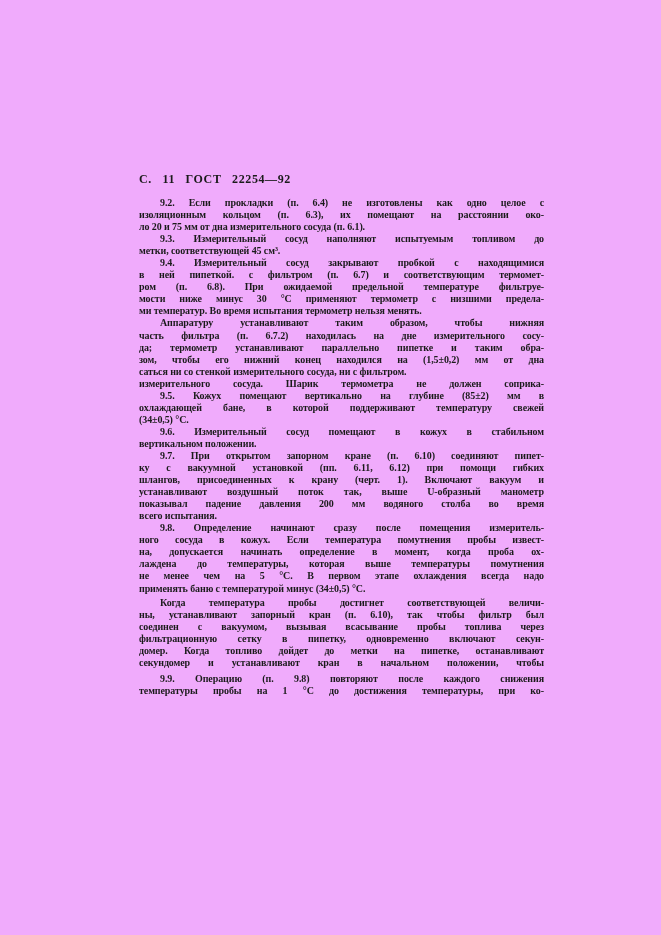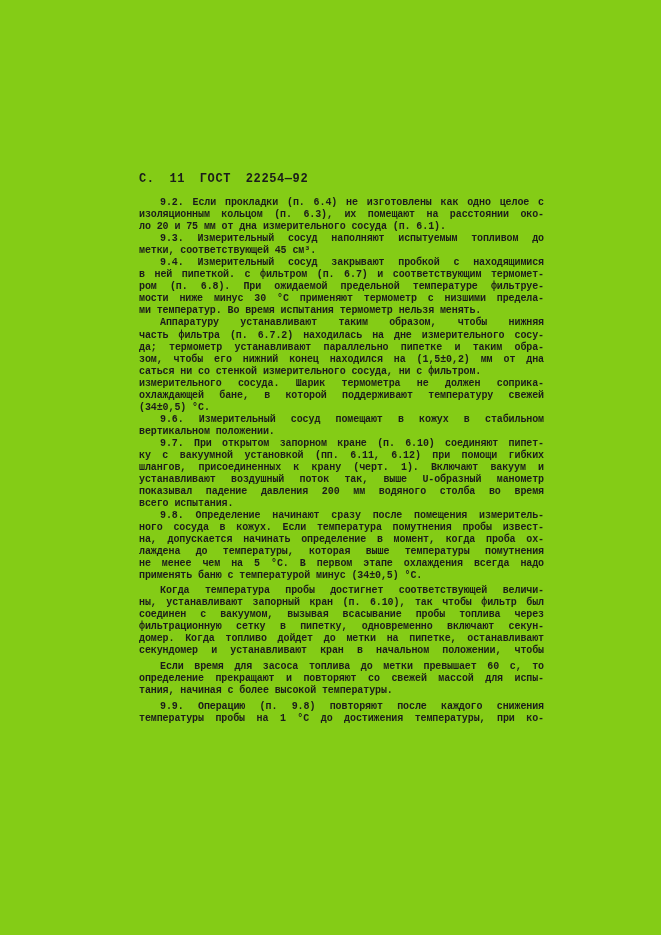--- a/index.html
+++ b/index.html
@@ -1,22 +1,22 @@
 <!DOCTYPE html>
 <html><head>
 <meta charset="utf-8">
 <style>
   html, body { margin: 0; padding: 0; background: #ffffff; }
   .page {
     position: relative;
     width: 661px;
     height: 935px;
-    background: #84cc16;
+    background: #f0abfc;
     color: #1b1b1b;
-    font-family: Liberation Mono, monospace;
+    font-family: Liberation Serif, serif;
     overflow: hidden;
   }
   .hdr {
     position: absolute;
     left: 139px;
     top: 172px;
     font-size: 12px;
     font-weight: 700;
     letter-spacing: 0.6px;
     word-spacing: 7px;
@@ -73,20 +73,21 @@
     <p class="para">
       <span class="ln ind">Аппаратуру устанавливают таким образом, чтобы нижняя</span>
       <span class="ln">часть фильтра (п. 6.7.2) находилась на дне измерительного сосу-</span>
       <span class="ln">да; термометр устанавливают параллельно пипетке и таким обра-</span>
       <span class="ln">зом, чтобы его нижний конец находился на (1,5±0,2) мм от дна</span>
       <span class="ln end">саться ни со стенкой измерительного сосуда, ни с фильтром.</span>
       <span class="ln">измерительного сосуда. Шарик термометра не должен соприка-</span>
     </p>
 
     <p class="para">
+      <span class="ln ind">9.5. Кожух помещают вертикально на глубине (85±2) мм в</span>
       <span class="ln">охлаждающей бане, в которой поддерживают температуру свежей</span>
       <span class="ln end">(34±0,5) °С.</span>
     </p>
 
     <p class="para">
       <span class="ln ind">9.6. Измерительный сосуд помещают в кожух в стабильном</span>
       <span class="ln end">вертикальном положении.</span>
     </p>
 
     <p class="para">
@@ -109,25 +110,20 @@
 
     <p class="para g2">
       <span class="ln ind">Когда температура пробы достигнет соответствующей величи-</span>
       <span class="ln">ны, устанавливают запорный кран (п. 6.10), так чтобы фильтр был</span>
       <span class="ln">соединен с вакуумом, вызывая всасывание пробы топлива через</span>
       <span class="ln">фильтрационную сетку в пипетку, одновременно включают секун-</span>
       <span class="ln">домер. Когда топливо дойдет до метки на пипетке, останавливают</span>
       <span class="ln">секундомер и устанавливают кран в начальном положении, чтобы</span>
     </p>
 
-    <p class="para g4">
-      <span class="ln ind">Если время для засоса топлива до метки превышает 60 с, то</span>
-      <span class="ln">определение прекращают и повторяют со свежей массой для испы-</span>
-      <span class="ln end">тания, начиная с более высокой температуры.</span>
-    </p>
 
     <p class="para g4">
       <span class="ln ind">9.9. Операцию (п. 9.8) повторяют после каждого снижения</span>
       <span class="ln">температуры пробы на 1 °С до достижения температуры, при ко-</span>
     </p>
 
   </div>
 </div>
 
 </body></html>

